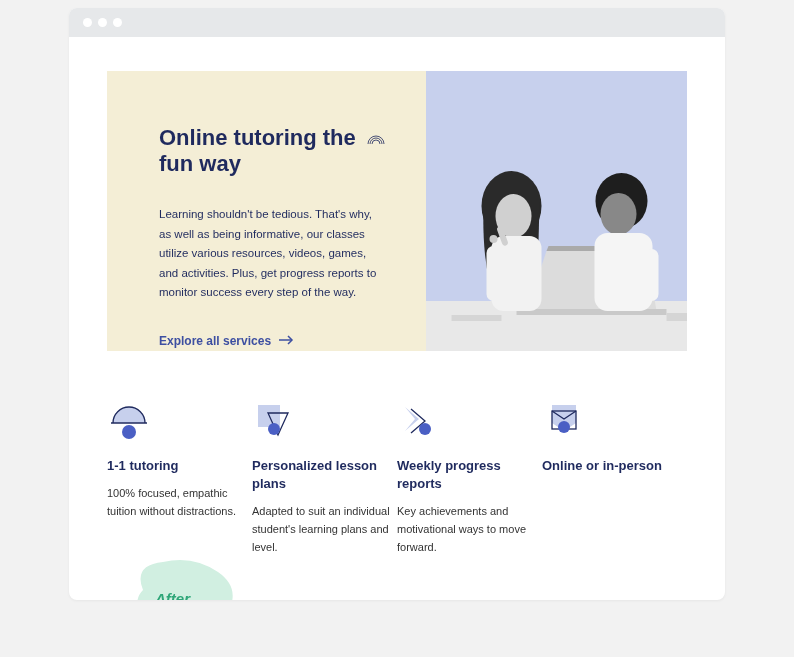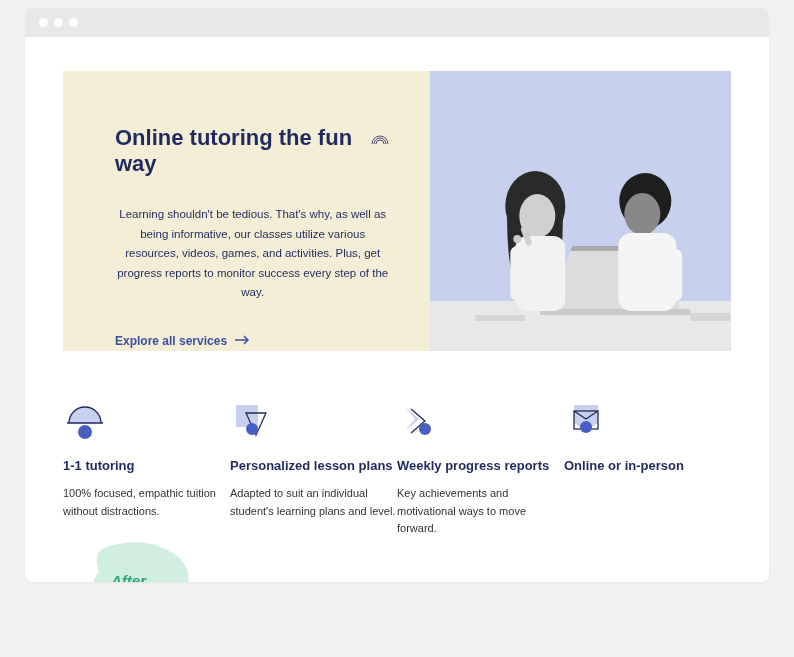--- a/index.html
+++ b/index.html
@@ -4,21 +4,21 @@
 <style>
 * { margin: 0; padding: 0; box-sizing: border-box; }
 body {
   font-family: -apple-system, BlinkMacSystemFont, 'Segoe UI', sans-serif;
   background: #f2f2f2;
   display: flex;
   justify-content: center;
   padding: 8px;
 }
 .browser-window {
-  width: 744px;
+  width: 656px;
   background: #fff;
   border-radius: 8px;
   overflow: hidden;
   box-shadow: 0 1px 3px rgba(0,0,0,0.05);
 }
 .browser-bar {
   background: #e6e8ea;
   padding: 10px 14px;
   display: flex;
   gap: 6px;
@@ -55,21 +55,20 @@
   position: absolute;
   top: 60px;
   right: 40px;
 }
 .hero-desc {
   color: #1f2a5e;
   font-size: 11.5px;
   line-height: 1.7;
   margin-bottom: 28px;
   max-width: 300px;
-  text-align: center;
 }
 .cta {
   color: #3d4fa1;
   font-size: 12px;
   font-weight: 700;
   cursor: pointer;
   display: inline-flex;
   align-items: flex-start;
   gap: 8px;
 }

